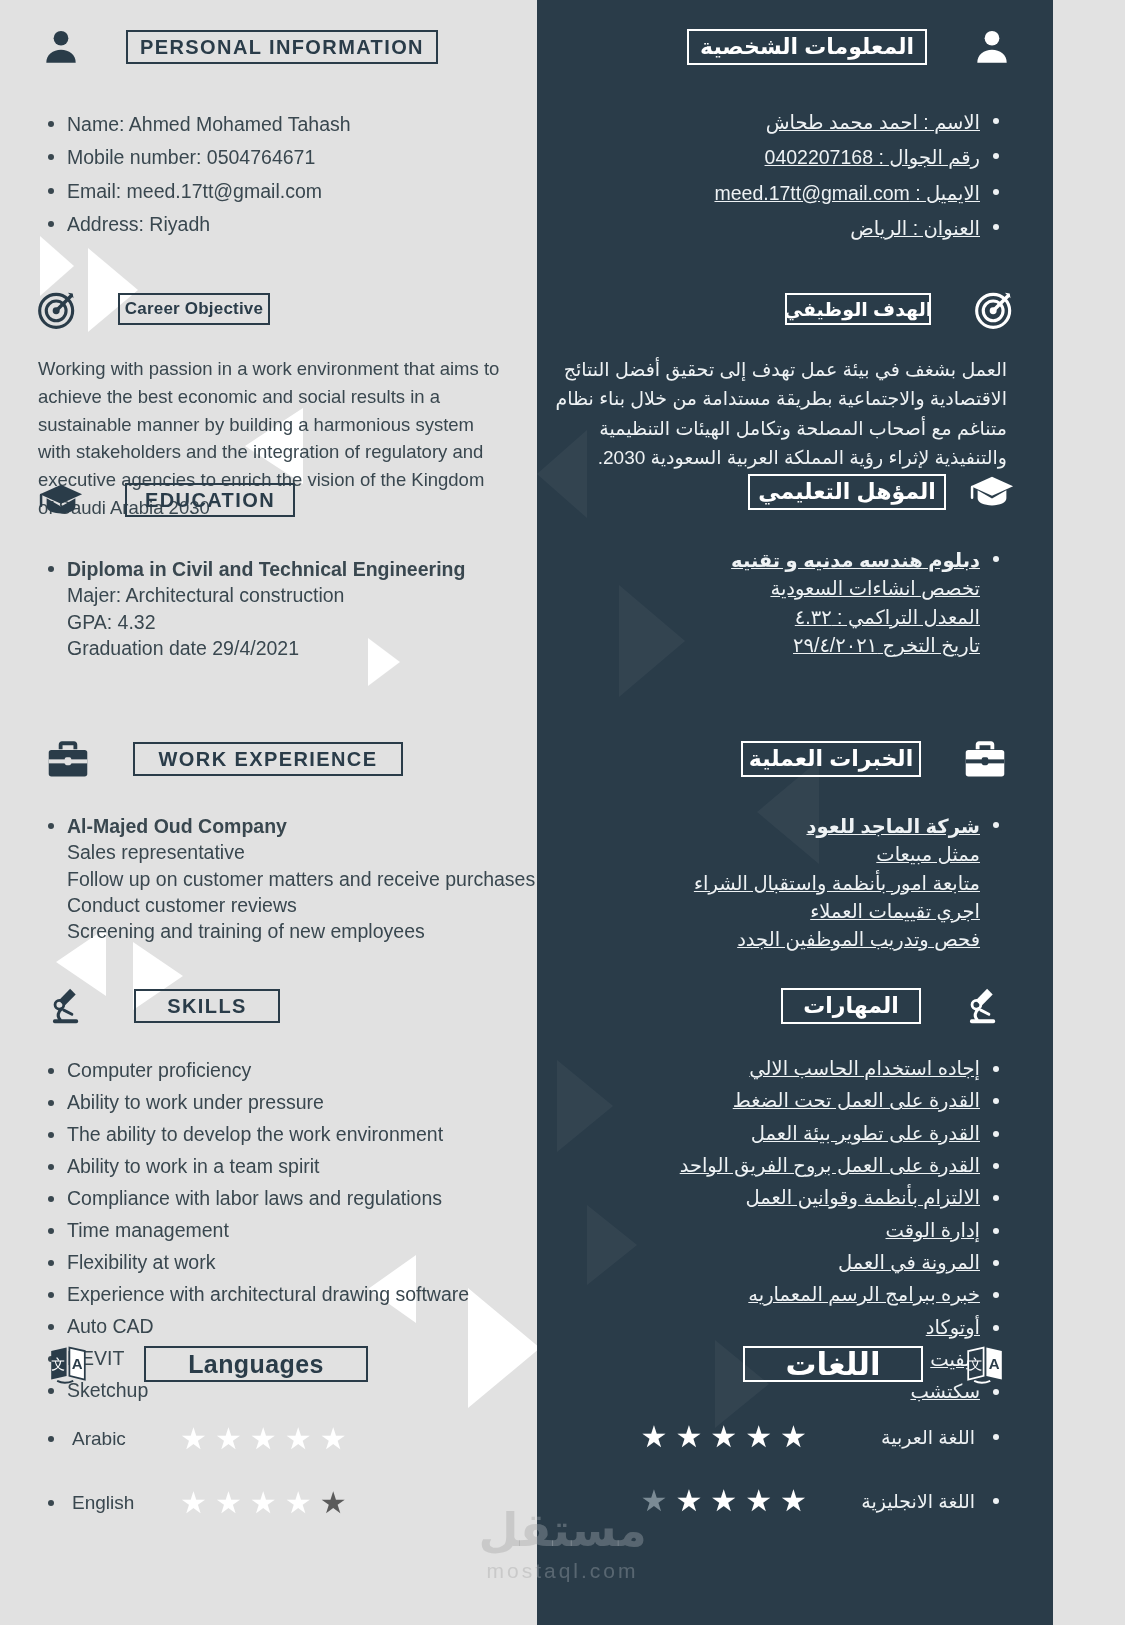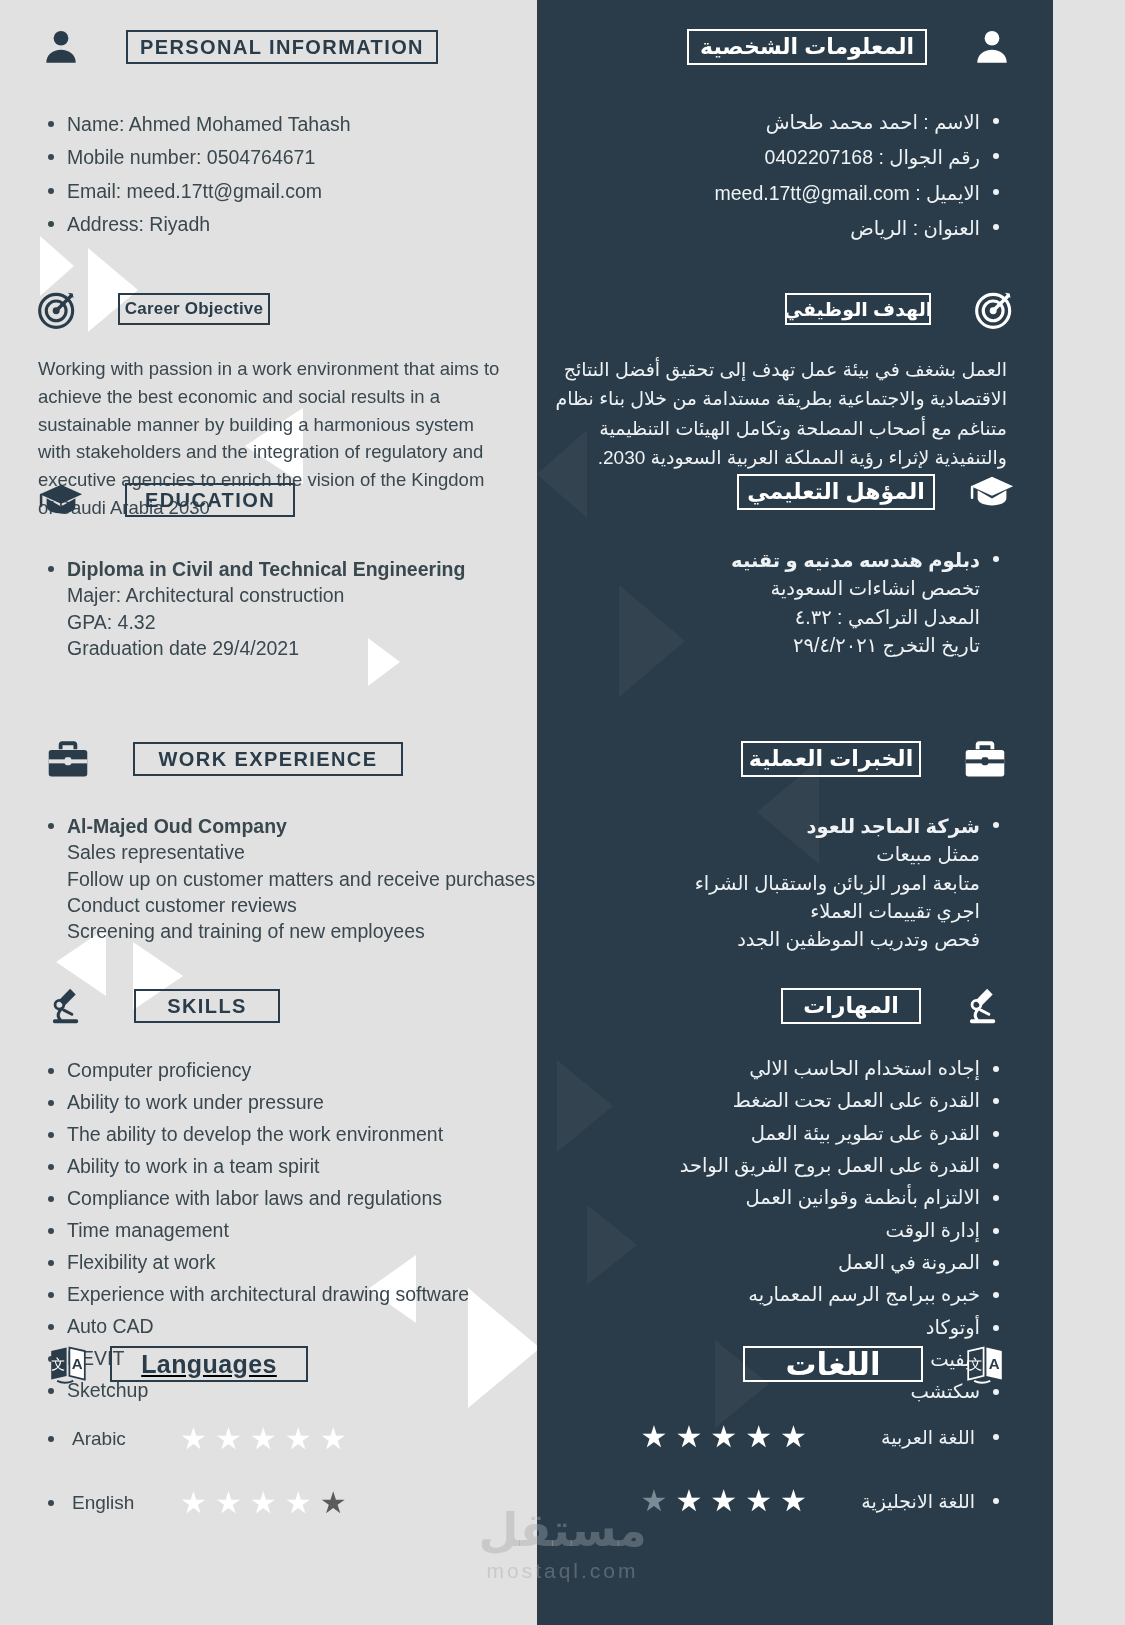--- a/index.html
+++ b/index.html
@@ -43,21 +43,21 @@
 
   
   .ltxt{color:#39474f;font-size:19.5px;line-height:1.35;}
   .rtxt{color:#eef2f4;font-size:19.5px;line-height:1.45;direction:rtl;text-align:right;}
   ul.lst{margin:0;padding:0;list-style:none;}
   ul.lst li{position:relative;padding-left:31px;margin:0 0 7px 0;}
   ul.lst li:before{
     content:"";position:absolute;left:12px;top:10px;
     width:6px;height:6px;border-radius:50%;background:#39474f;
   }
-  ul.lst.rtl{direction:rtl;}
+  ul.lst.rtl{direction:rtl;text-decoration:underline;}
   ul.lst.rtl li{padding-left:0;padding-right:31px;text-align:right;}
   ul.lst.rtl li:before{left:auto;right:12px;background:#eef2f4;}
   .bold{font-weight:bold;}
   .sub{display:block;}
   .para{margin:0;}
 
   
   .lang-row{display:flex;align-items:center;margin-bottom:34px;}
   .lang-row.rtl{direction:rtl;}
   .lang-name{font-size:19px;color:#39474f;width:108px;}
@@ -218,21 +218,21 @@
       <div class="hdr-row" style="padding-left:44px;">
         <span class="hdr-icon" style="width:48px;height:48px;">
           <svg viewBox="0 0 24 24" width="42" height="42" aria-hidden="true">
             <path d="M2.4 4.6 L11.2 2.6 v16.2 L2.4 20.9 Z" fill="#2a3c49"></path>
             <path d="M12.8 2.6 L21.6 4.6 v16.3 L12.8 18.8 Z" fill="#ffffff" stroke="#2a3c49" stroke-width="1"></path>
             <text x="6.4" y="14.6" font-size="8" font-family="sans-serif" fill="#ffffff" text-anchor="middle">文</text>
             <text x="17.2" y="14.6" font-size="8.6" font-family="sans-serif" font-weight="bold" fill="#2a3c49" text-anchor="middle">A</text>
             <path d="M5.8 21.6 q4.2 2.2 9.2 0" fill="none" stroke="#2a3c49" stroke-width="1.1"></path>
           </svg>
         </span>
-        <span class="hdr-box" style="width:198px;height:36px;margin-left:18px;text-decoration:underline;">
+        <span class="hdr-box" style="width:224px;height:36px;margin-left:52px;">
           <span class="lbl" style="font-size:25px;letter-spacing:.4px;">Languages</span>
         </span>
       </div>
 
       <div style="margin-top:36px;padding-left:36px;">
         <div class="lang-row">
           <span class="ldot"></span>
           <span class="lang-name">Arabic</span>
           <span class="stars">
               <span class="star on">★</span>
@@ -306,21 +306,21 @@
             <path d="M11 13 L19.2 4.8" stroke="#ffffff" stroke-width="1.9" stroke-linecap="round"></path>
             <path d="M17.4 3.1 l2.6 .5 .5 2.6 -3.1 -3.1z" fill="#ffffff"></path>
           </svg>
         </span>
       </div>
       <p class="rtxt para" style="margin-top:22px;padding:0 46px 0 66px;font-size:19px;line-height:1.55;">العمل بشغف في بيئة عمل تهدف إلى تحقيق أفضل النتائج الاقتصادية والاجتماعية بطريقة مستدامة من خلال بناء نظام متناغم مع أصحاب المصلحة وتكامل الهيئات التنظيمية والتنفيذية لإثراء رؤية المملكة العربية السعودية 2030.</p>
     </div>
 
     <div class="sec" style="right:0;top:470px;width:588px;">
       <div class="hdr-row rtl" style="padding-right:36px;">
-        <span class="hdr-box" style="width:198px;height:36px;margin-right:32px;">
+        <span class="hdr-box" style="width:198px;height:36px;margin-right:21px;">
           <span class="lbl" style="font-size:22px;">المؤهل التعليمي</span>
         </span>
         <span class="hdr-icon" style="width:50px;height:44px;">
           <svg viewBox="0 0 24 18" width="46" height="36" aria-hidden="true">
             <path d="M12 1 L23 6 L12 11 L1 6 Z" fill="#ffffff"></path>
             <path d="M4.5 8.1 v4.2 c0 2.3 3.4 3.7 7.5 3.7 s7.5-1.4 7.5-3.7 V8.1 L12 12.4 Z" fill="#ffffff"></path>
             <path d="M1.6 6.4 v5.6" stroke="#ffffff" stroke-width="1.3" stroke-linecap="round"></path>
           </svg>
         </span>
       </div>
@@ -345,21 +345,21 @@
             <rect x="1.4" y="6" width="21.2" height="14.6" rx="1.5" fill="#ffffff"></rect>
             <rect x="1.4" y="11.2" width="21.2" height="2.2" fill="#2a3c49"></rect>
             <rect x="10.2" y="10" width="3.6" height="4.4" rx="1" fill="#2a3c49"></rect>
           </svg>
         </span>
       </div>
       <ul class="lst rtl rtxt" style="margin-top:30px;padding-right:42px;">
         <li>
           <span class="bold">شركة الماجد للعود</span>
           <span class="sub">ممثل مبيعات</span>
-          <span class="sub">متابعة امور الزبائن واستقبال الشراء</span>
+          <span class="sub">متابعة امور بأنظمة واستقبال الشراء</span>
           <span class="sub">اجري تقييمات العملاء</span>
           <span class="sub">فحص وتدريب الموظفين الجدد</span>
         </li>
       </ul>
     </div>
 
     <div class="sec" style="right:0;top:982px;width:588px;">
       <div class="hdr-row rtl" style="padding-right:44px;">
         <span class="hdr-box" style="width:140px;height:36px;margin-right:40px;">
           <span class="lbl" style="font-size:22px;">المهارات</span>

